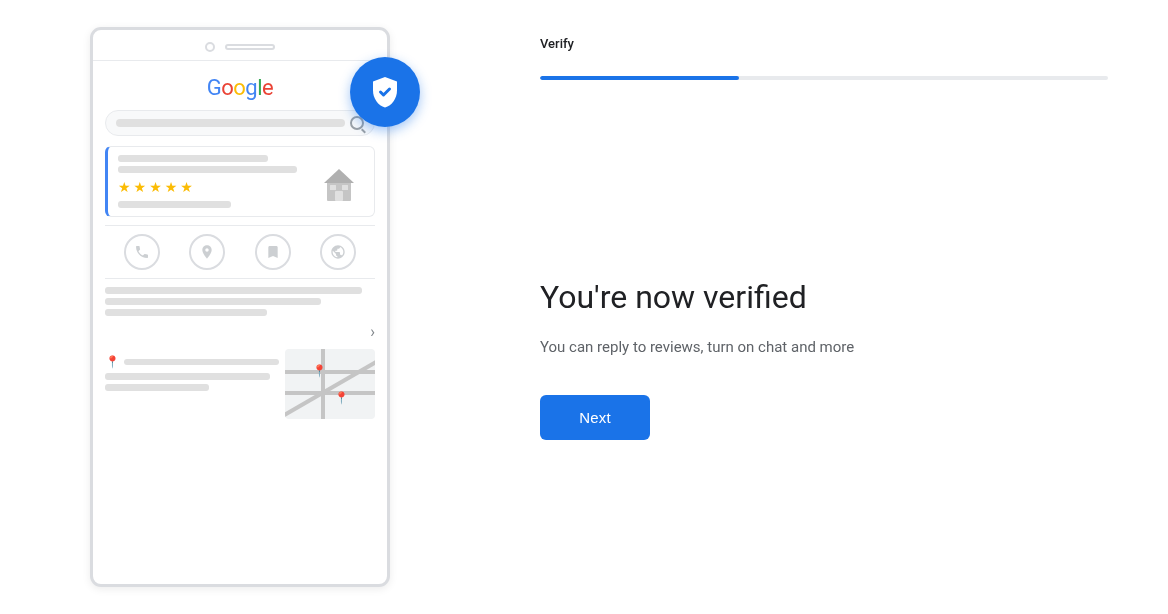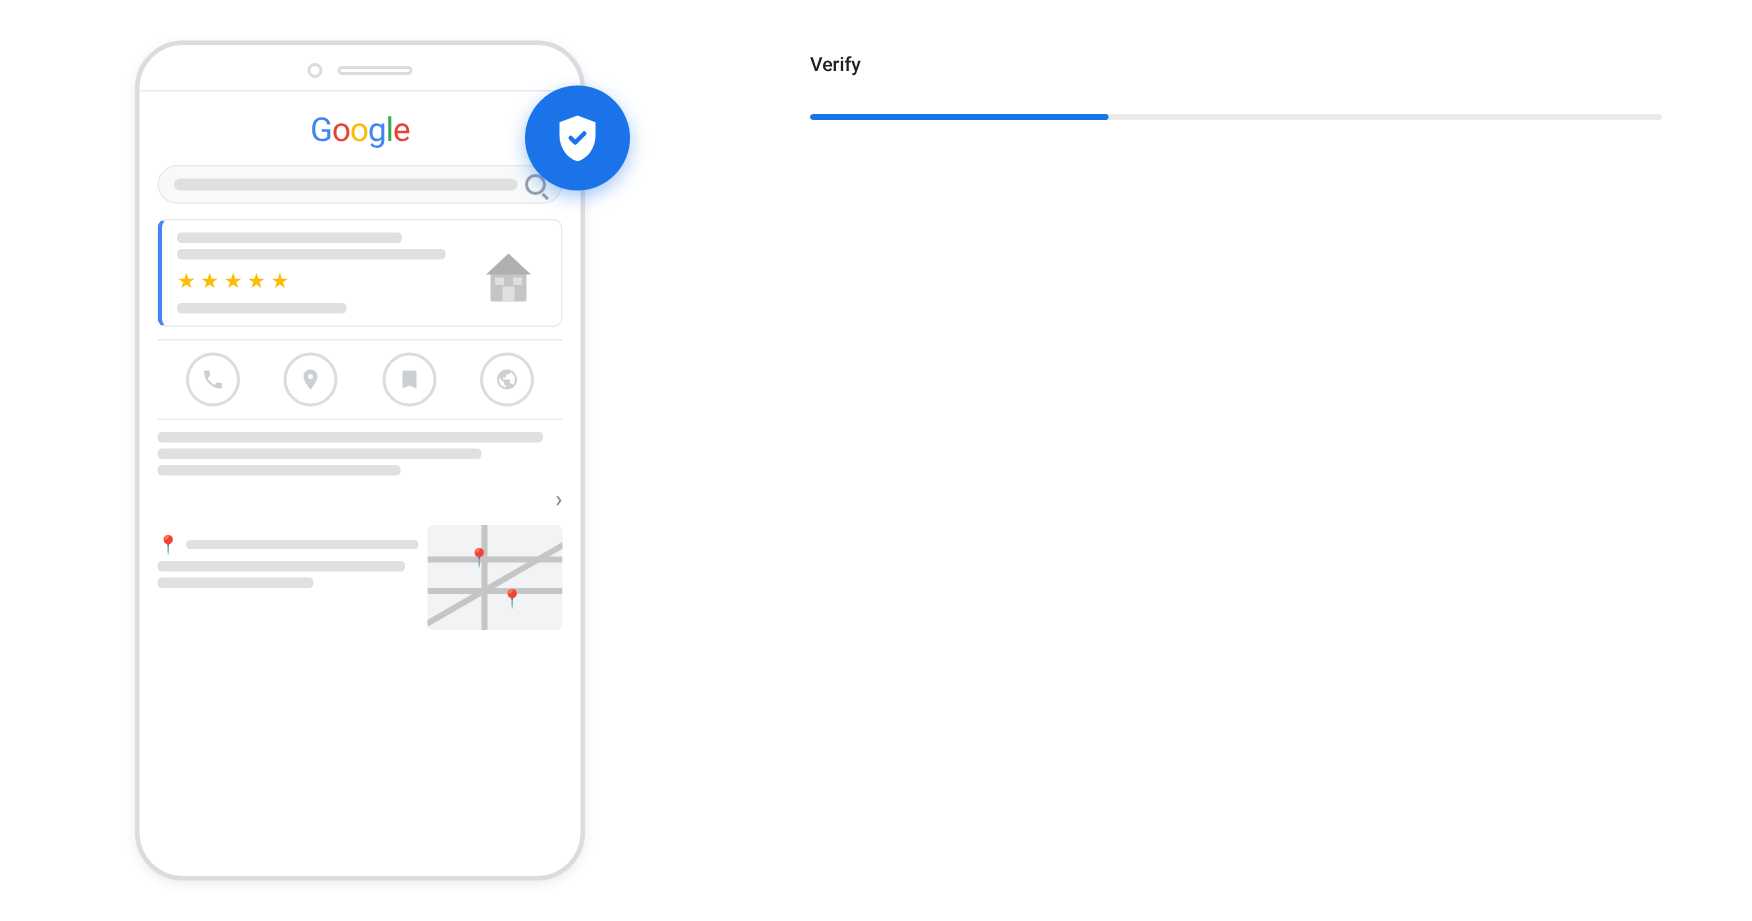--- a/index.html
+++ b/index.html
@@ -28,21 +28,21 @@
       height: 580px;
       display: flex;
       align-items: center;
       justify-content: center;
     }
 
     .phone {
       width: 300px;
       height: 560px;
       border: 3px solid #dadce0;
-      border-radius: 32px;
+      border-radius: 11px;
       background: #fff;
       position: relative;
       overflow: hidden;
       box-shadow: 0 2px 8px rgba(0,0,0,0.08);
     }
 
     .phone-top-bar {
       display: flex;
       justify-content: center;
       align-items: center;
@@ -473,14 +473,19 @@
 
 <div class="right-panel">
 
   <div class="progress-section">
     <div class="step-label">Verify</div>
     <div class="progress-bar-container">
       <div class="progress-bar-fill" style="width: 35%;"></div>
     </div>
   </div>
 
+  <div class="content-section">
+    <h1 class="verified-title">You're now verified</h1>
+    <p class="verified-subtitle">You can reply to reviews, turn on chat and more</p>
+    <button class="next-button">Next</button>
+  </div>
 
 </div>
 
 </body></html>

